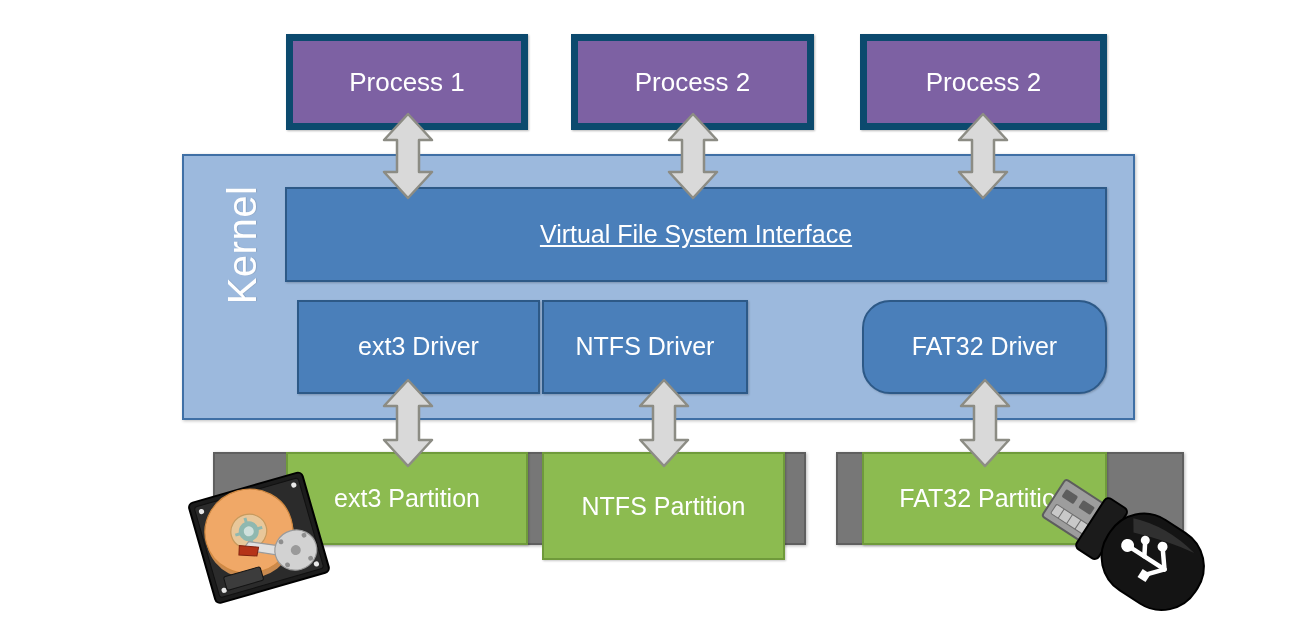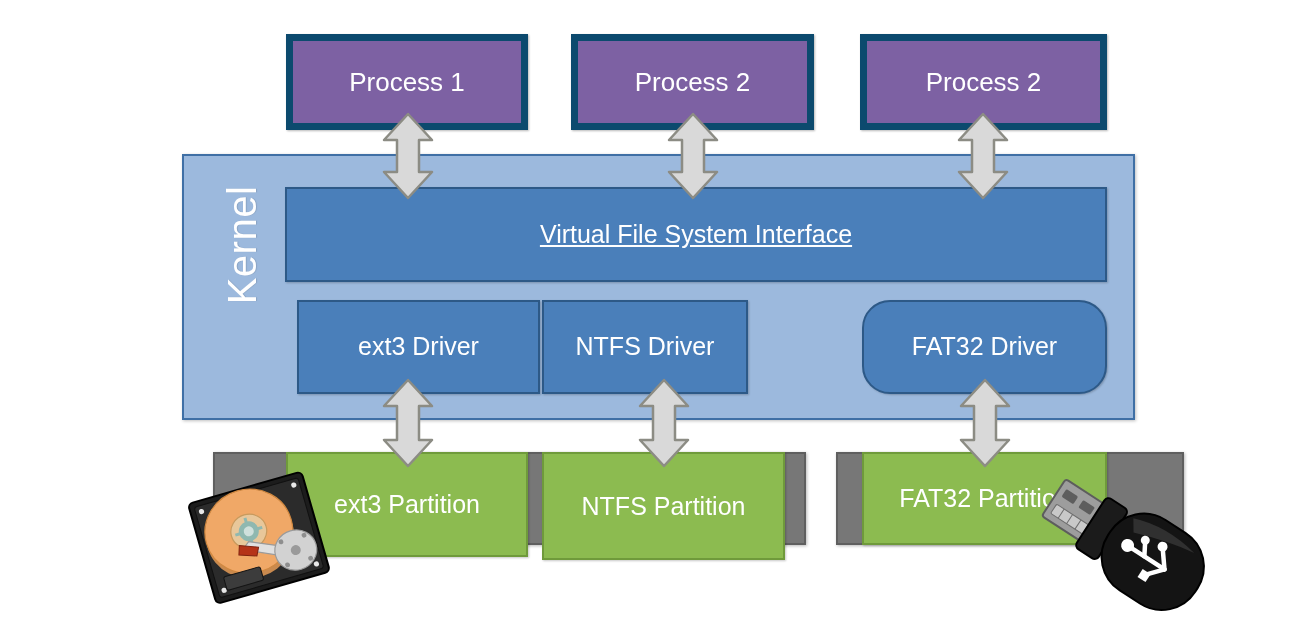--- a/index.html
+++ b/index.html
@@ -133,21 +133,21 @@
   </div>
 
   <div class="box blue" style="left:862px; top:300px; width:245px; height:94px;border-radius:28px;">
     <span>FAT32 Driver</span>
   </div>
 
   <div class="enclosure" style="left:213px; top:452px; width:593px; height:93px;"></div>
 
   <div class="enclosure" style="left:836px; top:452px; width:348px; height:93px;"></div>
 
-  <div class="part" style="left:286px; top:452px; width:242px; height:105px;">
+  <div class="part" style="left:286px; top:452px; width:242px; height:93px;">
     <span>ext3 Partition</span>
   </div>
 
   <div class="part" style="left:542px; top:452px; width:243px; height:108px;">
     <span>NTFS Partition</span>
   </div>
 
   <div class="part" style="left:862px; top:452px; width:245px; height:93px;">
     <span>FAT32 Partition</span>
   </div>

